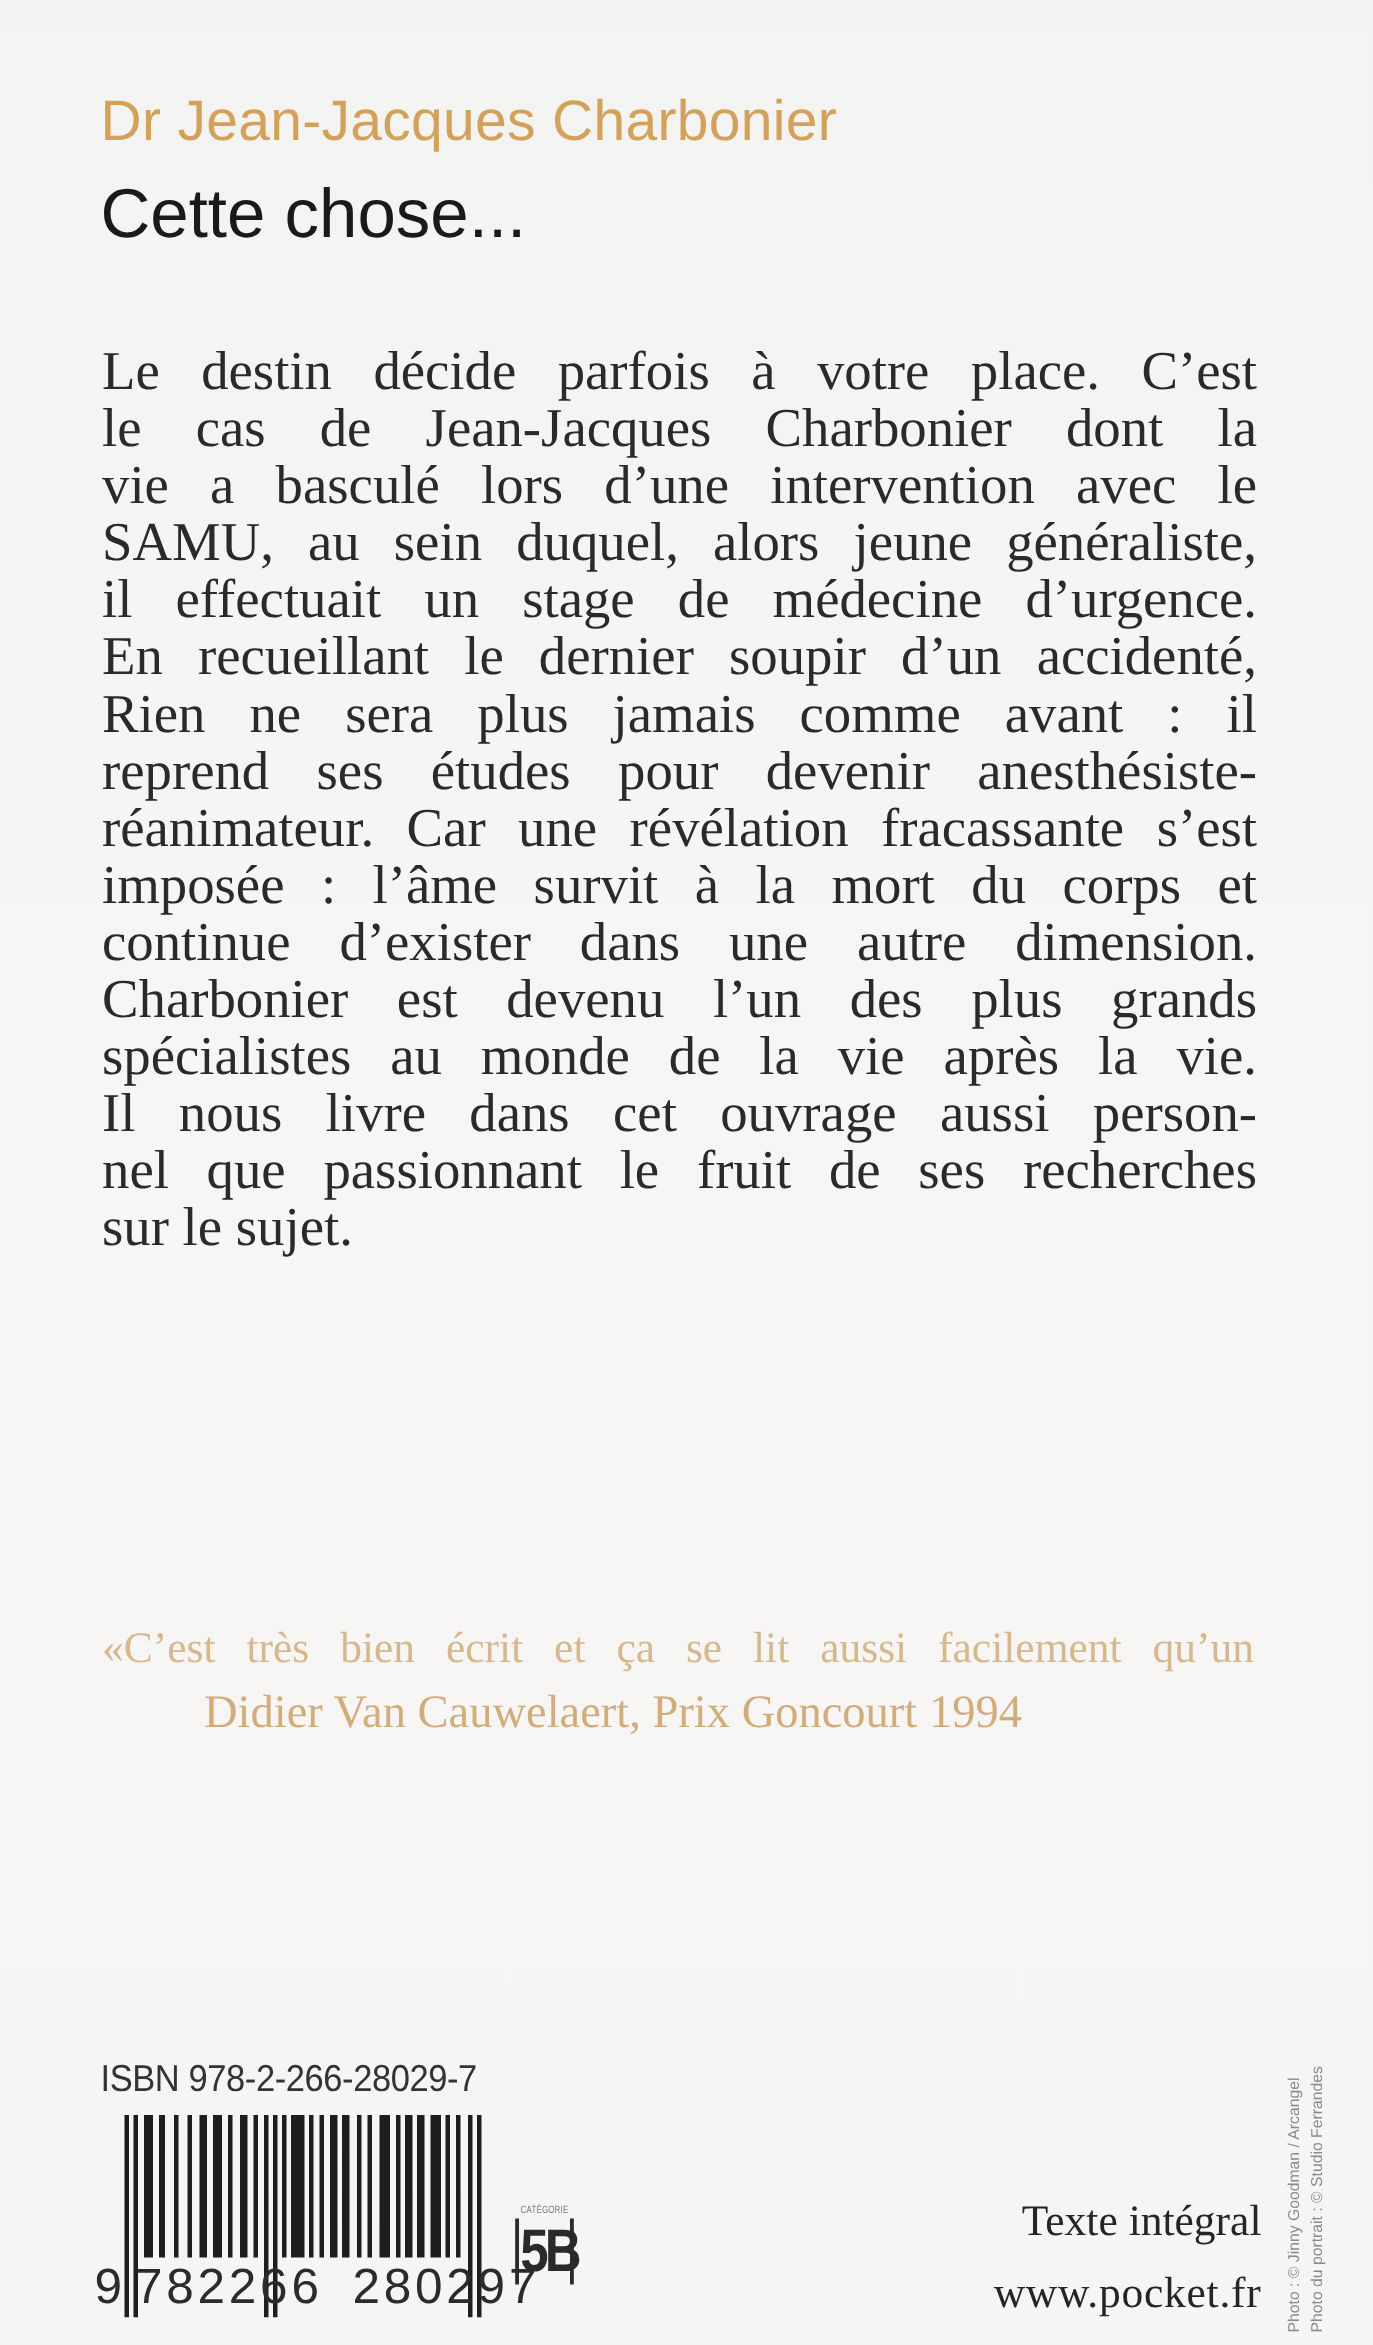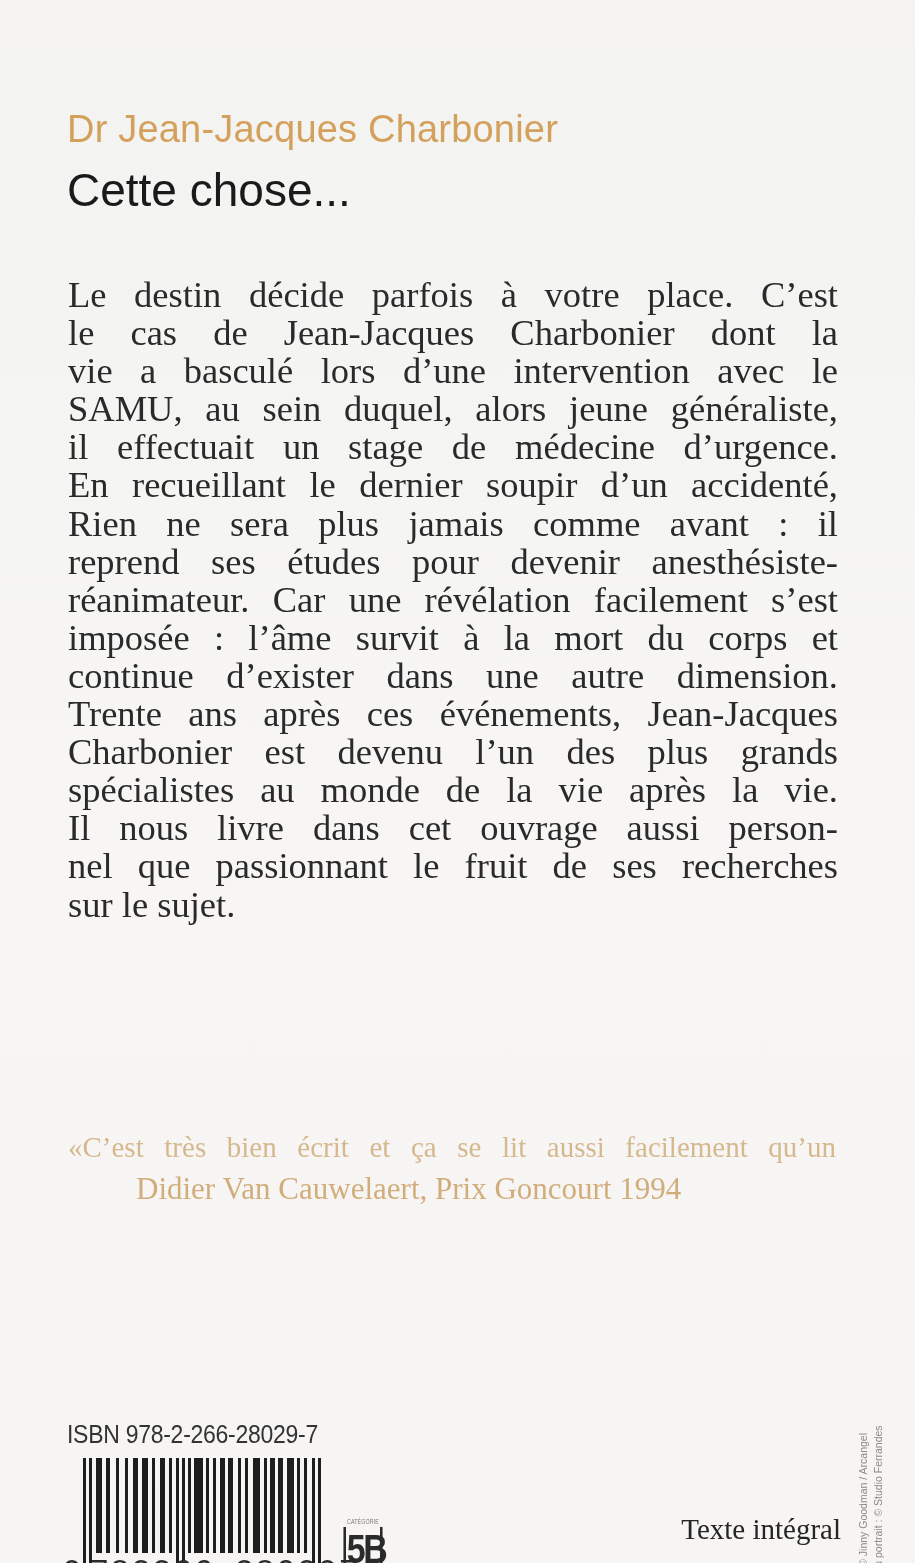--- a/index.html
+++ b/index.html
@@ -10,21 +10,20 @@
       width: 915px;
       height: 1563px;
       background: #f5f4f2;
       position: relative;
       overflow: hidden;
     }
     .page {
       position: absolute;
       inset: 0;
       background: linear-gradient(180deg, #f3f3f1 0%, #f7f6f4 50%, #f6f5f3 100%);
-      margin-top: 48px;
     }
     .author {
       position: absolute;
       left: 67px;
       top: 60px;
       font-family: "Liberation Sans", sans-serif;
       font-size: 38px;
       color: #d4a15c;
       letter-spacing: 0.2px;
       white-space: nowrap;
@@ -205,24 +204,23 @@
 
   <div class="blurb">
     <span class="line">Le destin décide parfois à votre place. C’est</span>
     <span class="line">le cas de Jean-Jacques Charbonier dont la</span>
     <span class="line">vie a basculé lors d’une intervention avec le</span>
     <span class="line">SAMU, au sein duquel, alors jeune généraliste,</span>
     <span class="line">il effectuait un stage de médecine d’urgence.</span>
     <span class="line">En recueillant le dernier soupir d’un accidenté,</span>
     <span class="line">Rien ne sera plus jamais comme avant : il</span>
     <span class="line">reprend ses études pour devenir anesthésiste-</span>
-    <span class="line">réanimateur. Car une révélation facilement s’est</span>
+    <span class="line">réanimateur. Car une révélation fracassante s’est</span>
     <span class="line">imposée : l’âme survit à la mort du corps et</span>
     <span class="line">continue d’exister dans une autre dimension.</span>
-    <span class="line">Trente ans après ces événements, Jean-Jacques</span>
     <span class="line">Charbonier est devenu l’un des plus grands</span>
     <span class="line">spécialistes au monde de la vie après la vie.</span>
     <span class="line">Il nous livre dans cet ouvrage aussi person-</span>
     <span class="line">nel que passionnant le fruit de ses recherches</span>
     <span class="line last">sur le sujet.</span>
   </div>
 
   <div class="quote">
     <span class="qline justify">«C’est très bien écrit et ça se lit aussi facilement qu’un</span>
     <span class="attribution">Didier Van Cauwelaert, Prix Goncourt 1994</span>

